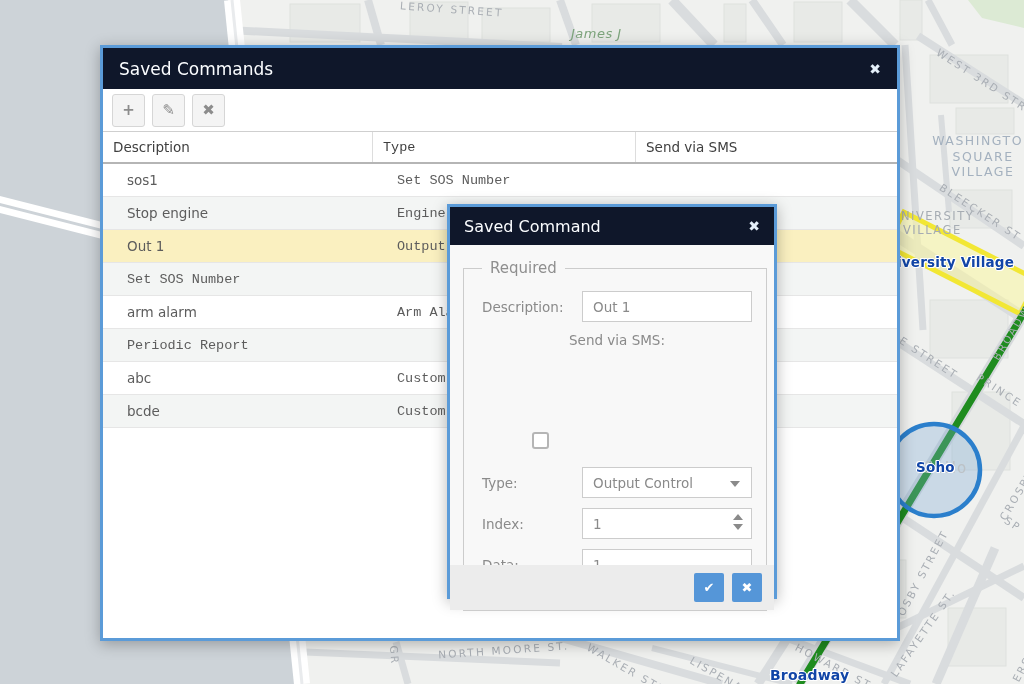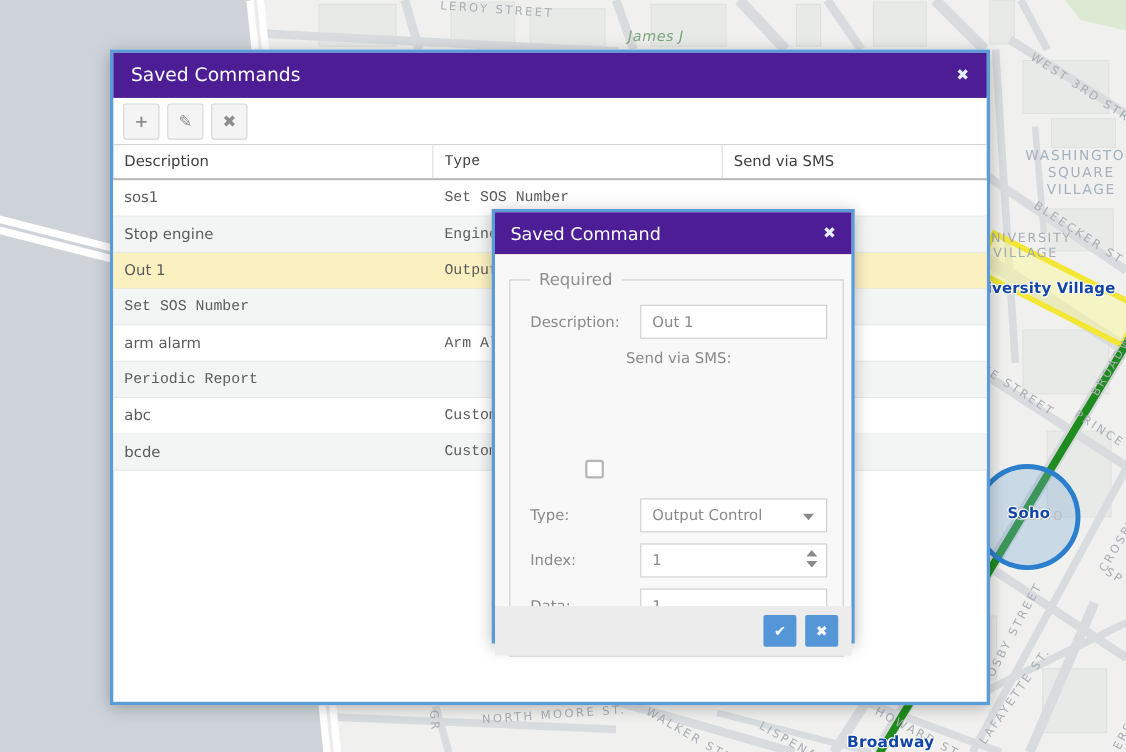--- a/index.html
+++ b/index.html
@@ -16,47 +16,47 @@
   .map-label.area span { display:block; line-height:15.5px; }
   .map-label.area2 { font-size:11.5px; letter-spacing:1.5px; color:#a6acb3; }
   .map-label.geofence { font-weight:bold; font-size:13.5px; letter-spacing:.2px; color:#1145a7;
     text-shadow:-1px 0 #fff,1px 0 #fff,0 -1px #fff,0 1px #fff,1px 1px #fff,-1px -1px #fff; }
   .map-label.soho-gray { font-size:15px; letter-spacing:1px; color:#bcc2c6; }
   .rot { transform-origin:0 0; }
 
   
   .dialog { position:absolute; background:#fff; border:3px solid #5b9bd8;
     box-shadow:0 3px 14px rgba(0,0,0,.28); }
-  .dlg-header { background:#4c1d95; color:#fbfdff; display:flex; align-items:center; }
+  .dlg-header { background:#0f172a; color:#fbfdff; display:flex; align-items:center; }
   .dlg-close { margin-left:auto; color:#e4eff9; font-weight:bold; cursor:pointer;
     font-size:14px; line-height:1; }
 
   
   #saved-commands { left:100px; top:45px; width:800px; height:596px; z-index:10; }
   #saved-commands .dlg-header { height:41px; padding:0 16px; font-size:17px; }
   #sc-toolbar { height:43px; padding:5px 9px; border-bottom:1px solid #cfcfcf;
     display:flex; align-items:center; }
   .tool-btn { width:33px; height:33px; margin-right:7px; background:#f4f4f4;
     border:1px solid #d6d6d6; border-radius:3px; color:#8c8c8c; font-size:15px;
     font-weight:bold; display:flex; align-items:center; justify-content:center; cursor:pointer; }
   .grid-header { display:flex; height:32px; border-bottom:2px solid #b5b5b5;
     font-size:13.5px; color:#3f3f3f; }
   .grid-header .hcell { display:flex; align-items:center; padding-left:10px;
     border-right:1px solid #ddd; }
   .grid-header .hcell:last-child { border-right:none; }
-  .c-desc { width:291px; } .c-type { width:263px;font-family:Liberation Mono, monospace; } .c-sms { flex:1; }
+  .c-desc { width:270px; } .c-type { width:263px;font-family:Liberation Mono, monospace; } .c-sms { flex:1; }
   .grid-row { display:flex; height:33px; border-bottom:1px solid #e6e6e6;
     font-size:13.5px; color:#5c5c5c; cursor:pointer; background:#fff; }
   .grid-row.alt { background:#f3f5f4; }
   .grid-row.selected { background:#faf0c0; }
-  .grid-row .cell { display:flex; align-items:center; padding-left:10px;
+  .grid-row .cell { display:flex; align-items:center; padding-left:24px;
     overflow:hidden; white-space:nowrap; }
 
   
-  #saved-command { left:447px; top:190px; width:330px; height:395px; z-index:20;
+  #saved-command { left:447px; top:204px; width:330px; height:395px; z-index:20;
     background:#f8f8f8; }
   #saved-command .dlg-header { height:38px; padding:0 14px; font-size:16px; }
   #sc-form { position:relative; height:351px; }
   fieldset { margin:14px 17px 0 13px; border:1px solid #ccc; padding:14px 0 20px 0; }
   legend { font-size:15px; color:#8f8f8f; margin-left:18px; padding:0 8px; }
   .field-row { display:flex; align-items:center; margin:0 14px 10px 18px; }
   .field-row label { flex:0 0 100px; font-size:13.5px; color:#8a8a8a; }
   .ctrl { position:relative; width:170px; }
   .ctrl input[type=text] { width:170px; height:31px; border:1px solid #ccc;
     background:#fff; padding:0 26px 0 10px; font-size:13.5px; color:#8a8a8a;

